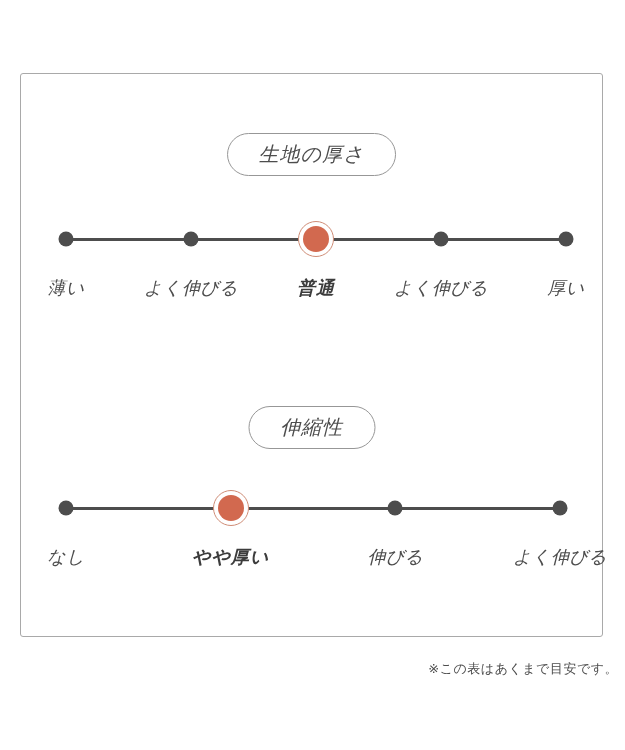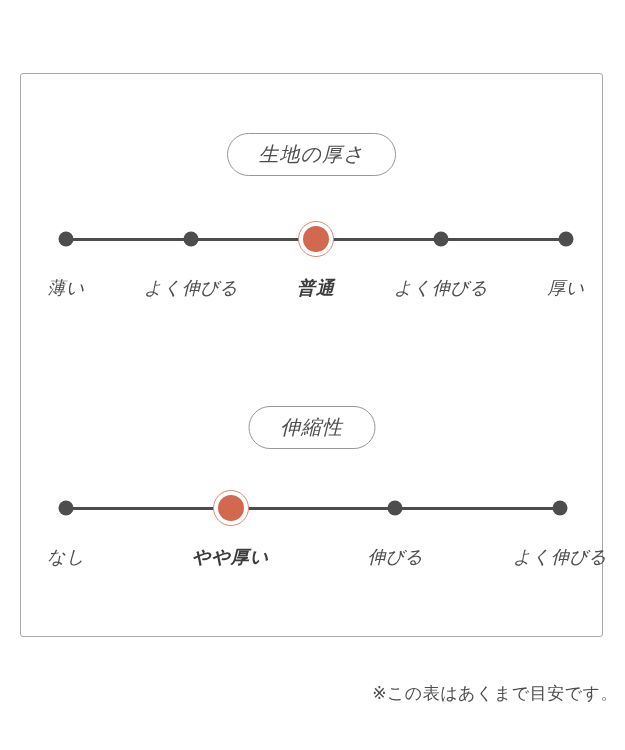--- a/index.html
+++ b/index.html
@@ -104,23 +104,23 @@
     white-space: nowrap;
     letter-spacing: 0.5px;
   }
   .scale-label.selected {
     font-weight: 700;
     color: var(--ink_strong, #3c3c3c);
     letter-spacing: 1px;
   }
   .note {
     position: absolute;
-    top: 682px;
+    top: 660px;
     right: 7px;
-    font-size: 17px;
+    font-size: 13px;
     color: var(--ink, #4d4d4d);
     letter-spacing: 0.5px;
     white-space: nowrap;
   }
 </style>
 </head>
 <body>
 
 <div class="stage">
   <div class="panel">

